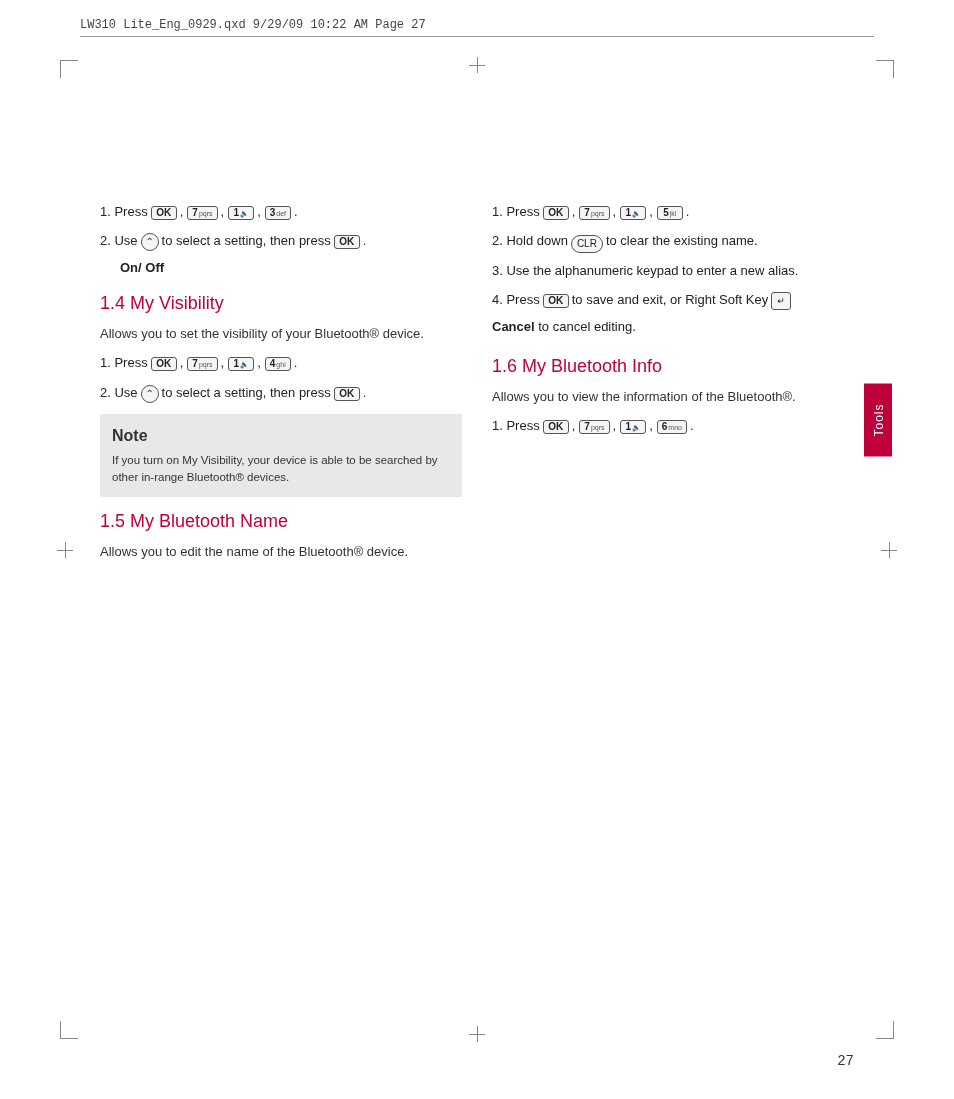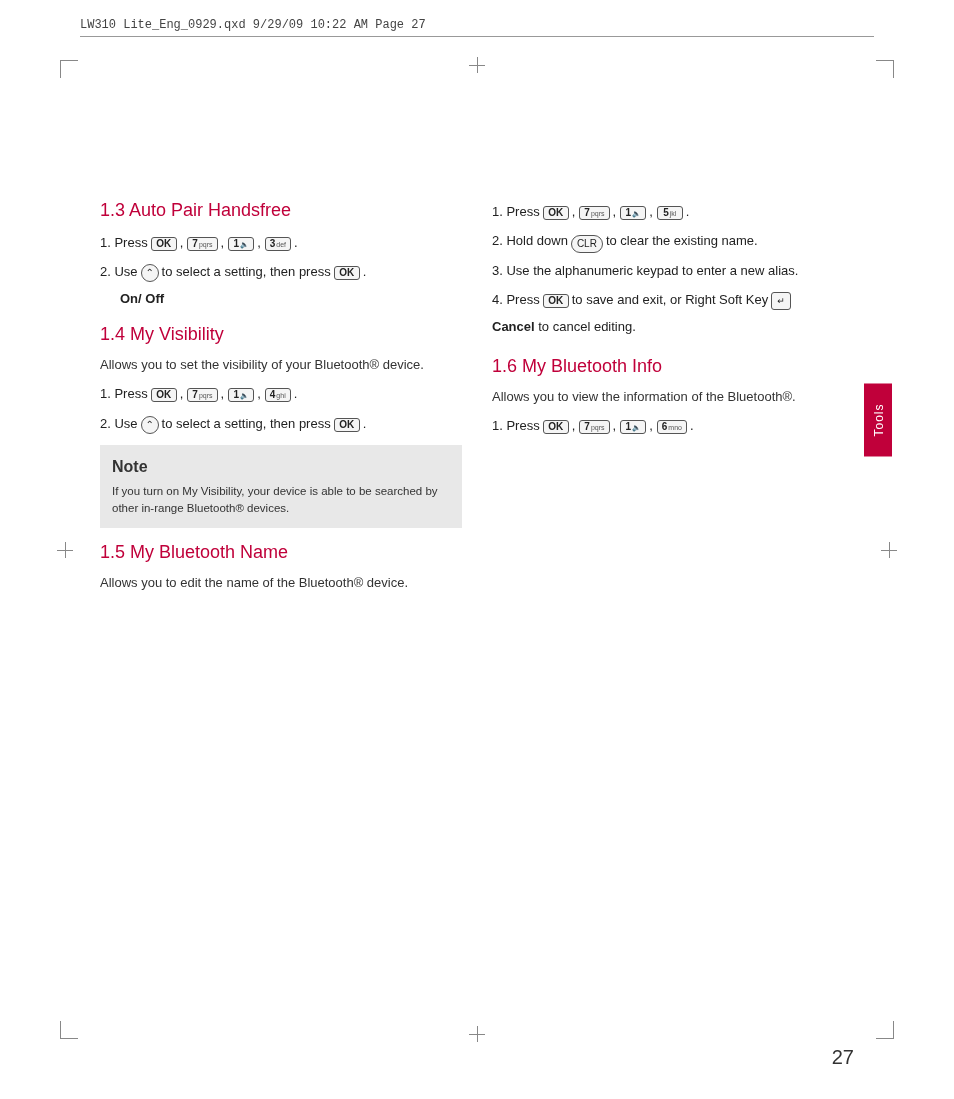--- a/index.html
+++ b/index.html
@@ -184,22 +184,23 @@
       writing-mode: vertical-rl;
       transform: rotate(180deg);
       display: block;
     }
 
     
     .page-number {
       position: absolute;
       bottom: 30px;
       right: 100px;
-      font-size: 20px;
+      font-size: 14px;
       color: #333;
+      font-family: Liberation Mono, monospace;
     }
 
     
     .up-arrow {
       display: inline-flex;
       align-items: center;
       justify-content: center;
       width: 18px;
       height: 18px;
       border: 1px solid #555;
@@ -281,21 +282,20 @@
 <div class="page-number">
   <span>27</span>
 </div>
 
 <div class="content-area">
   <div class="columns">
 
     <div class="col-left">
 
       <div>
-        <div class="section-heading">1.3 Auto Pair Handsfree</div>
 
         <div class="step-inline">
           <span>1. Press</span>
           <span class="key-btn">
               <span class="key-main">OK</span>
             </span>
             <span class="comma">,</span>
           <span class="key-btn">
               <span class="key-main">7</span>
               <span class="key-sub">pqrs</span>

